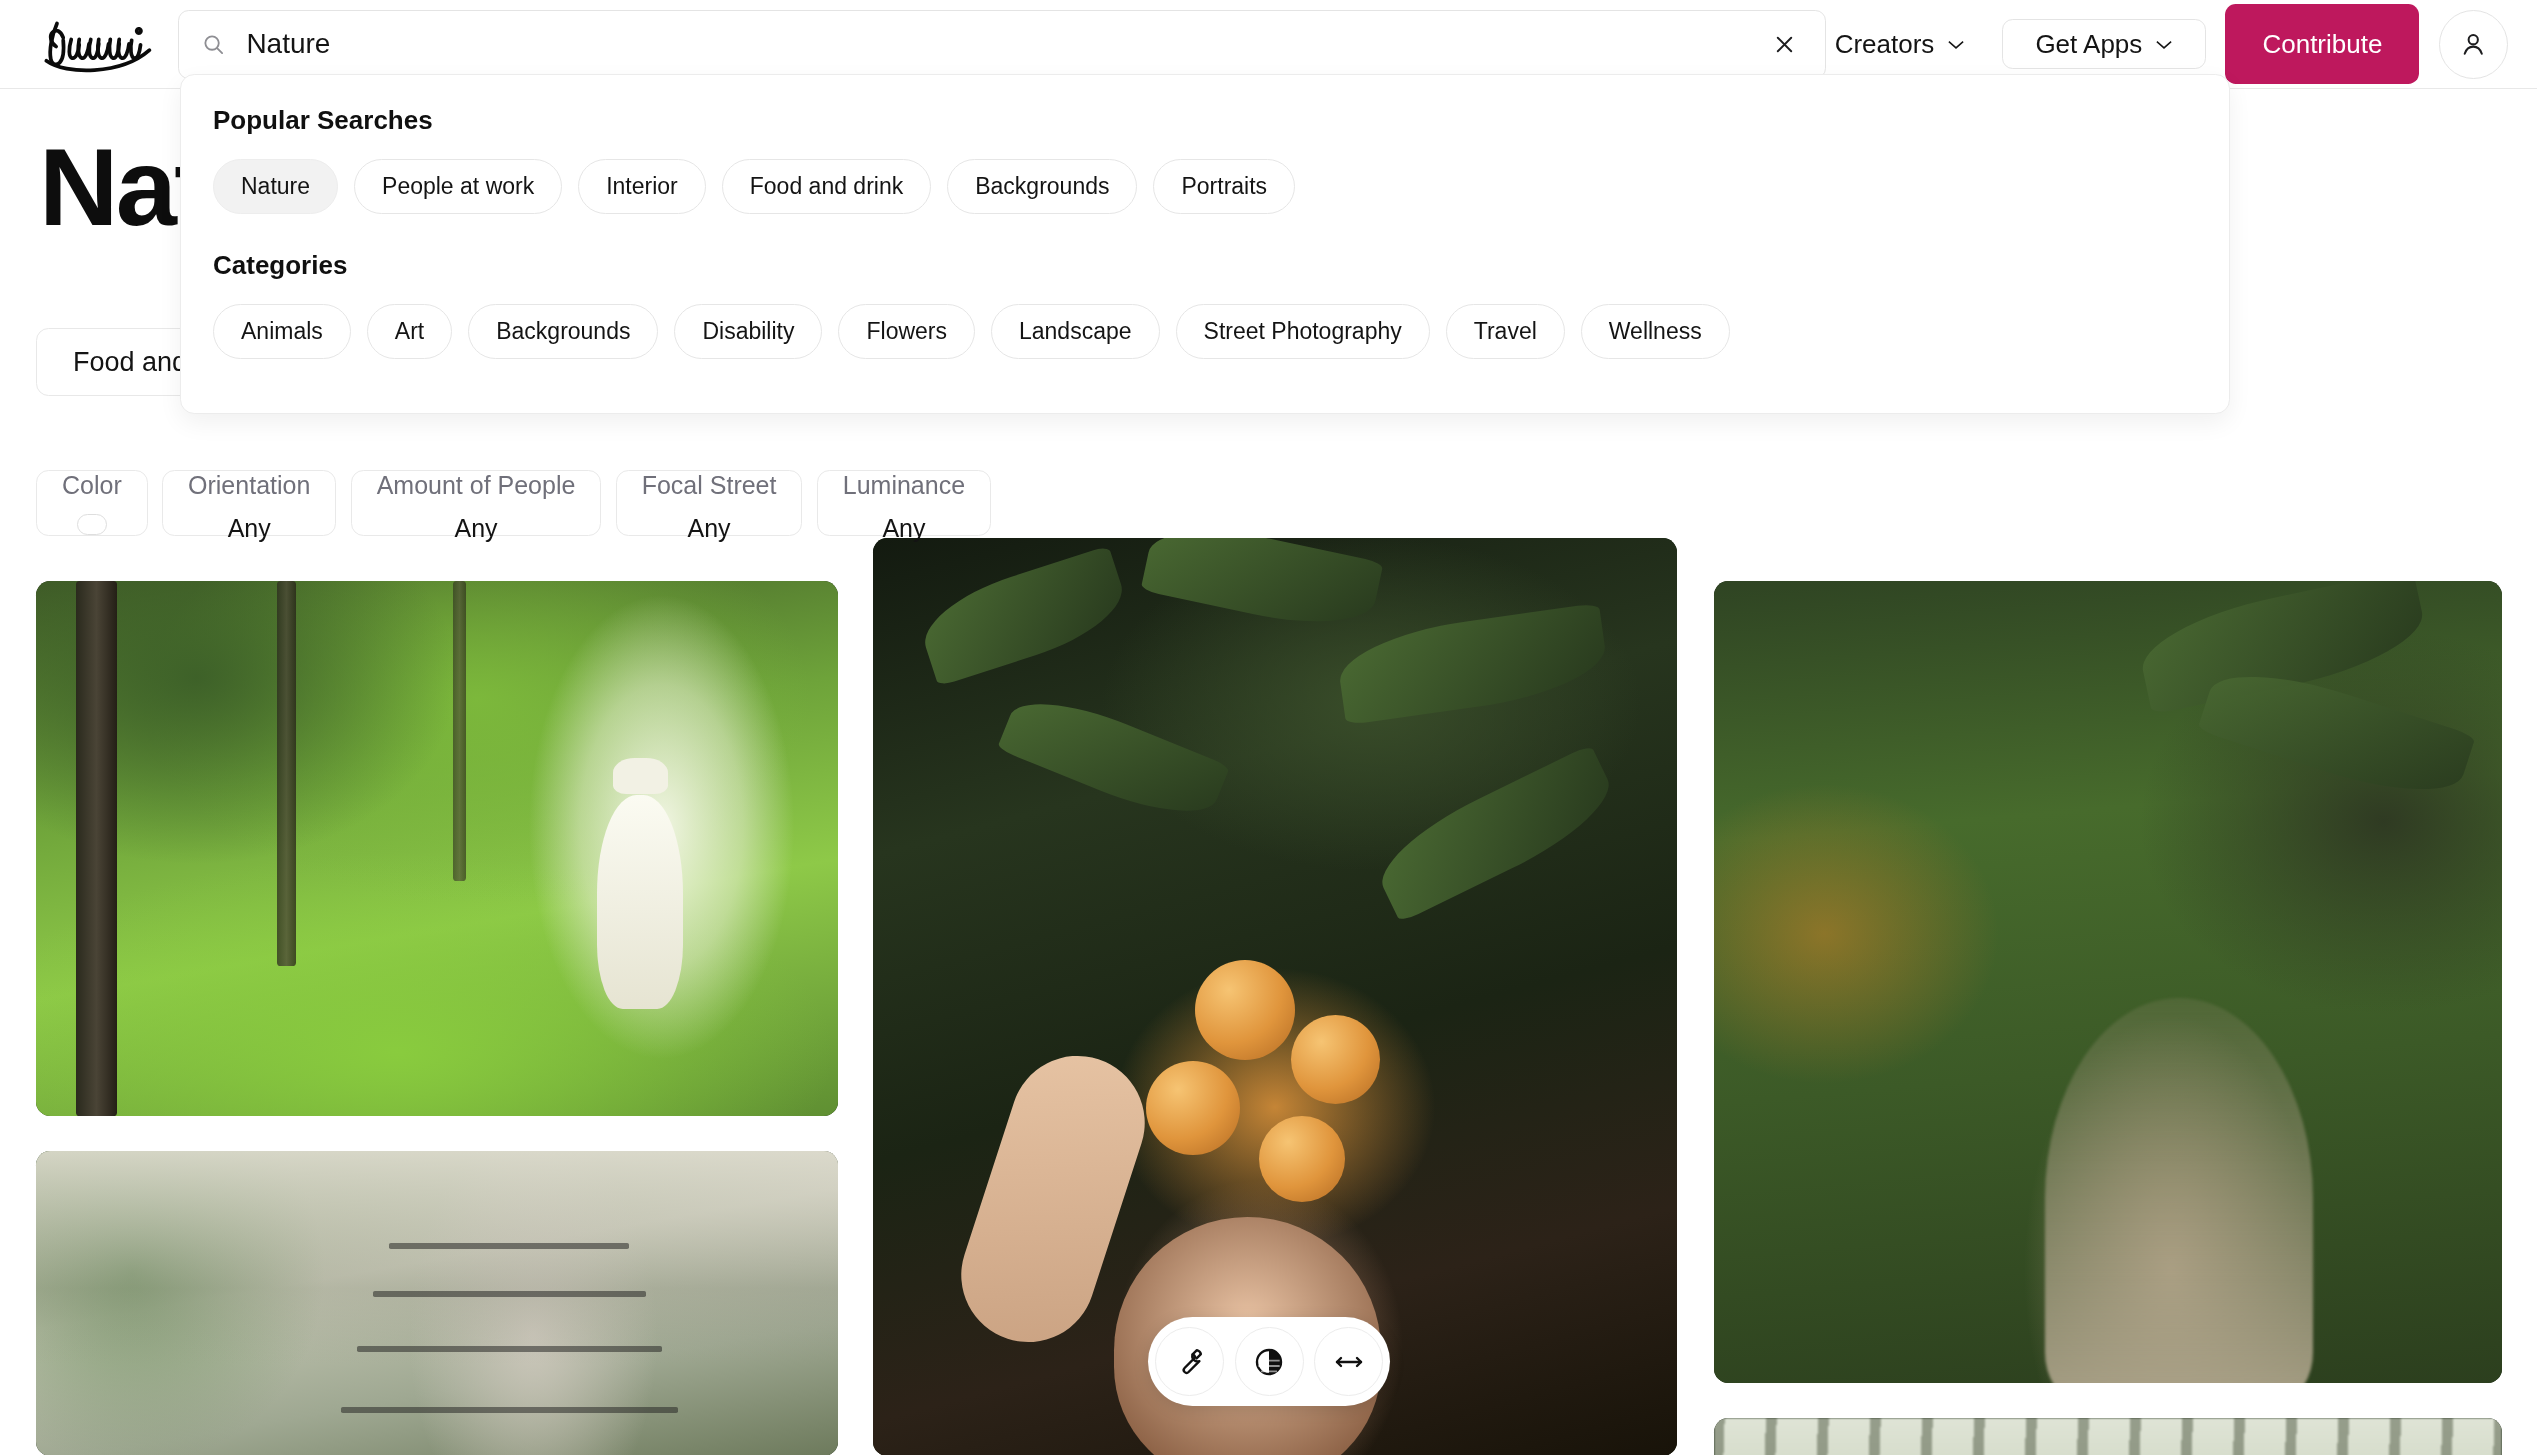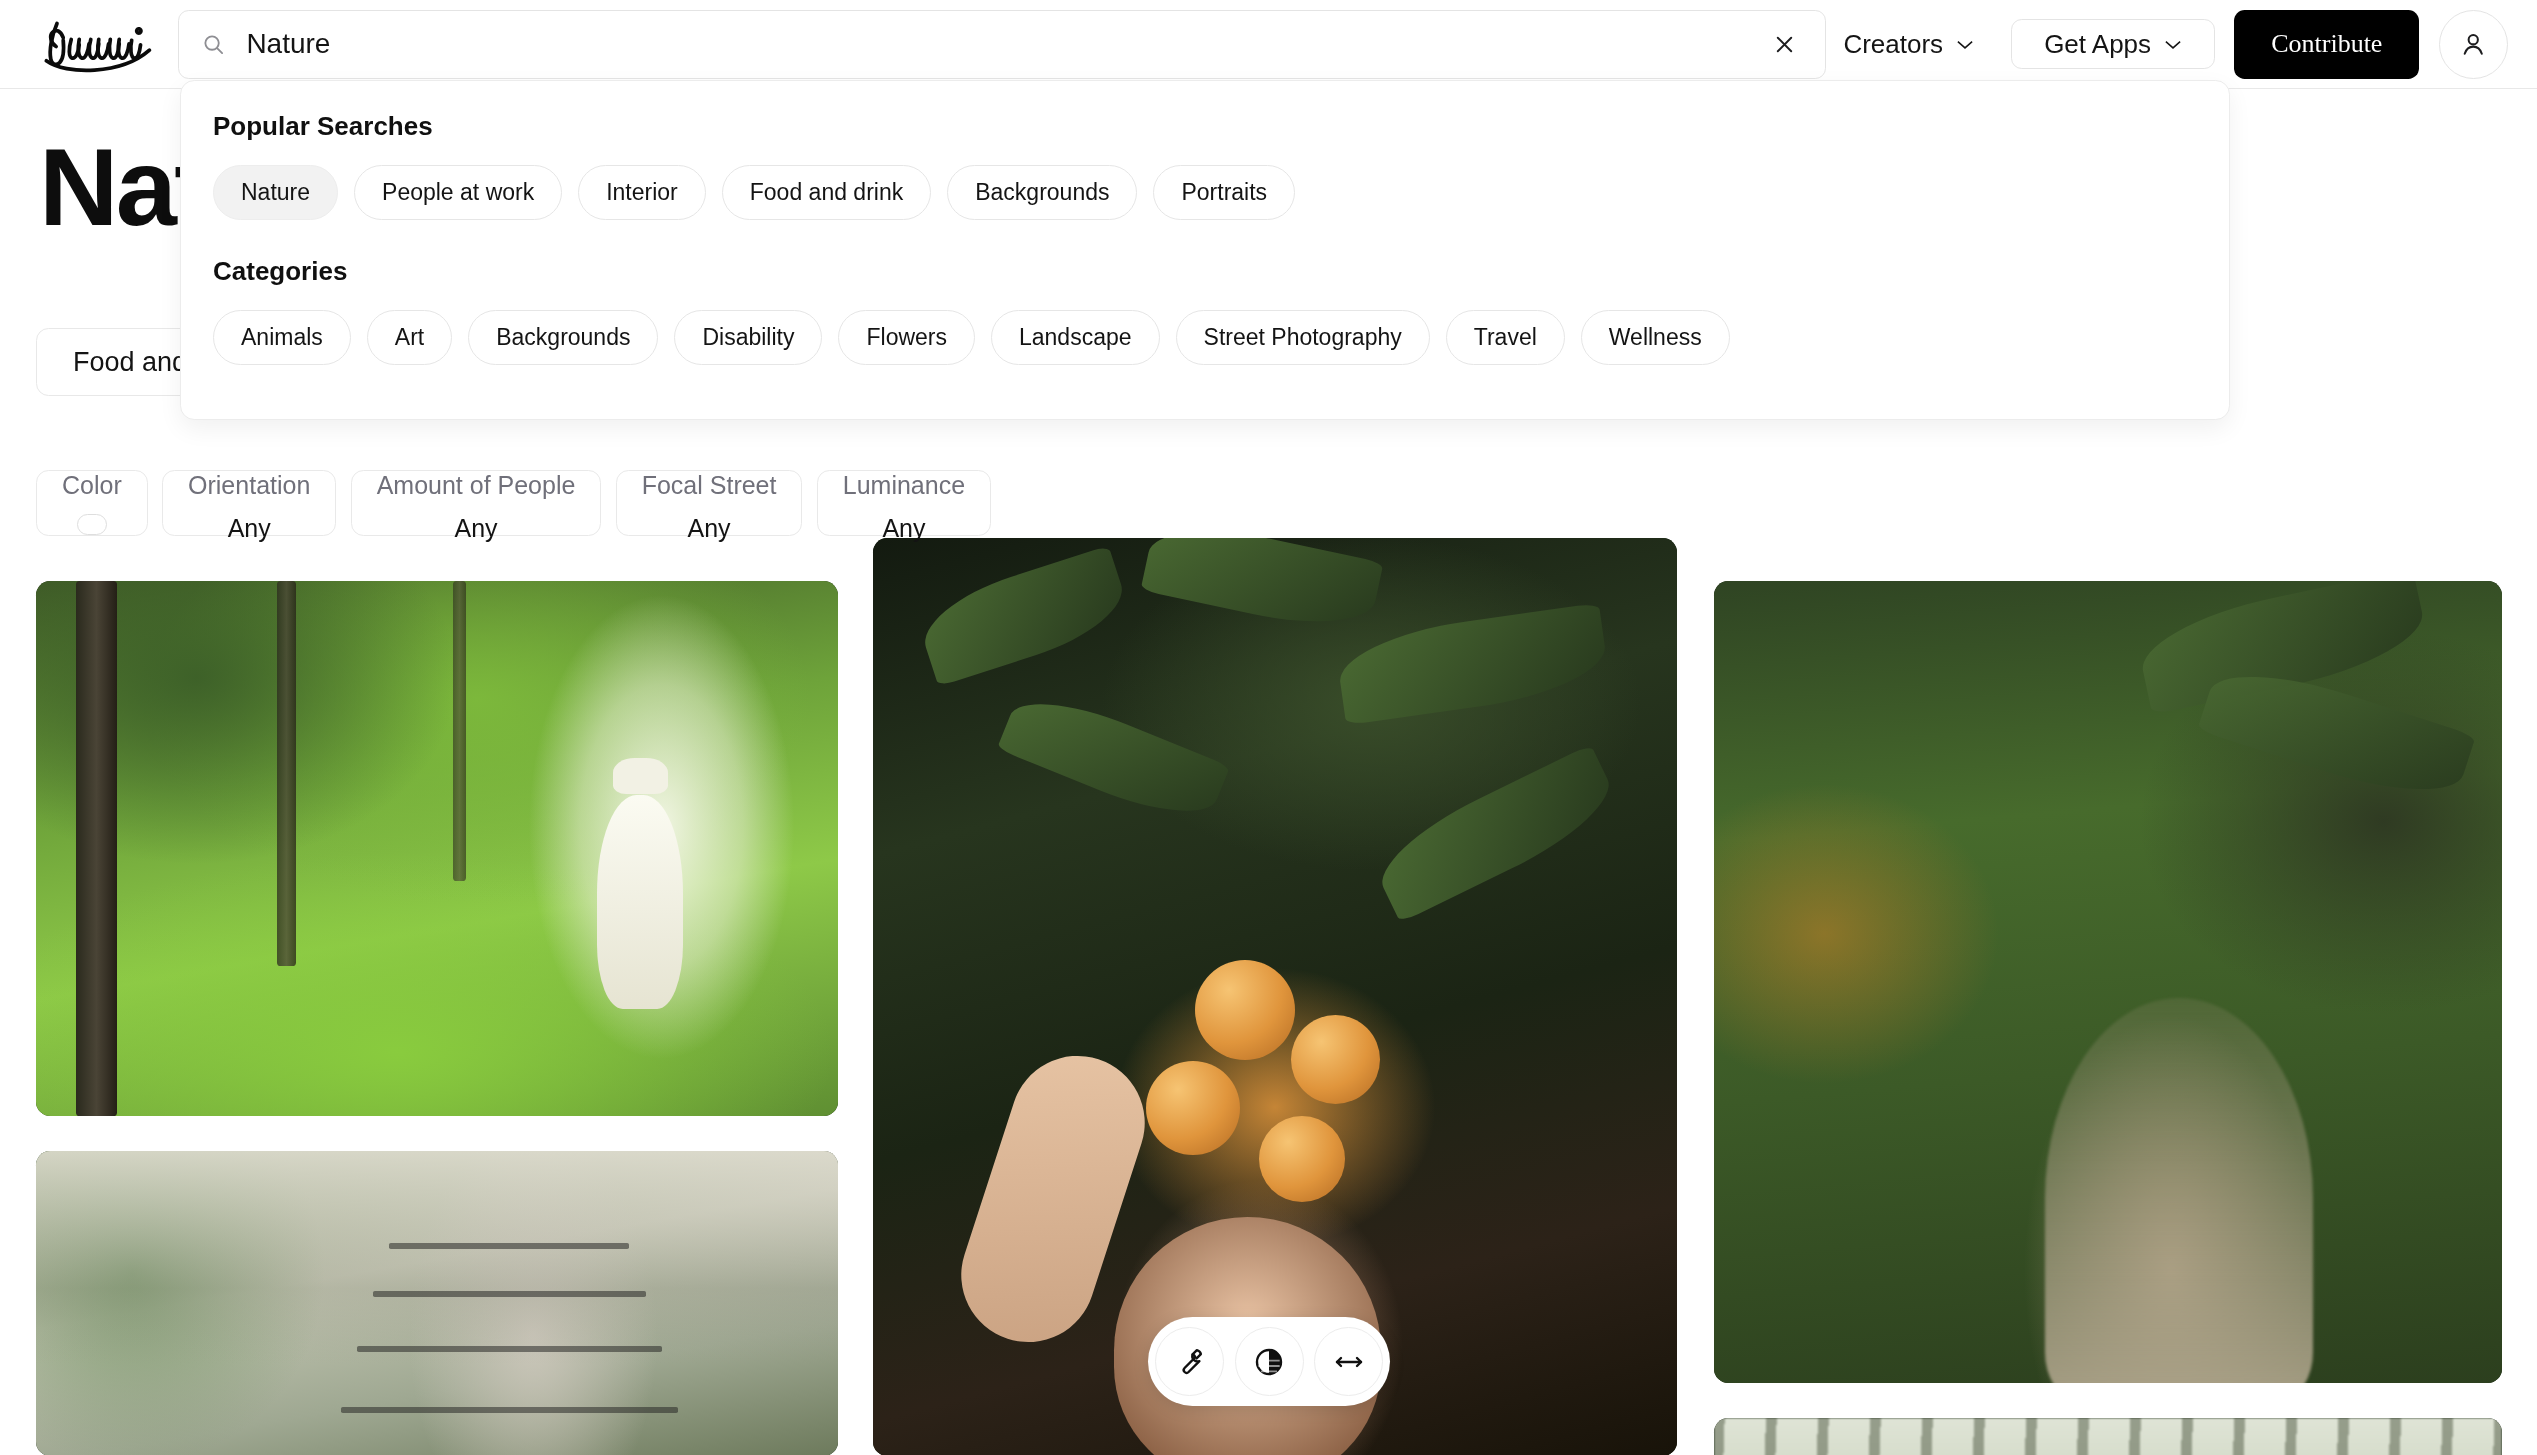--- a/index.html
+++ b/index.html
@@ -67,25 +67,25 @@
   .btn-outline {
     display: flex; align-items: center; gap: 12.5px;
     height: 50px; padding: 0 32px;
     border: 0.9px solid #e4e4e4; border-radius: 10.7px;
     font-size: 26px; color: #141414; background: #fff;
     cursor: pointer; margin-left: 12.5px;
     font-family: "Liberation Sans", sans-serif;
   }
   .btn-dark {
     display: flex; align-items: center; justify-content: center;
-    height: 69px; padding: 0 37px;
+    height: 80px; padding: 0 37px;
     border: 0; border-radius: 10.7px;
-    background: #000000; color: #ffffff;
+    background: #be185d; color: #ffffff;
     font-size: 26px; cursor: pointer; margin-left: 19.6px;
-    font-family: Liberation Serif, serif;
+    font-family: Liberation Sans, sans-serif;
   }
   .avatar-btn {
     width: 69px; height: 69px; margin-left: 19.6px;
     border: 0.9px solid #e4e4e4; border-radius: 890px;
     background: #fff; display: flex; align-items: center; justify-content: center;
     cursor: pointer; color: #1d1d1f;
   }
   .avatar-btn svg { width: 28.5px; height: 28.5px; }
 
   
@@ -103,21 +103,21 @@
   .tag-pill {
     height: 68px; padding: 0 36px;
     border: 0.9px solid #e8e8e8; border-radius: 12.5px;
     background: #fff; display: flex; align-items: center;
     font-size: 27px; color: #141414; cursor: pointer;
     white-space: nowrap;
   }
 
   
   .dropdown {
-    position: absolute; left: 180px; top: 80px;
+    position: absolute; left: 180px; top: 74px;
     width: 2050px; height: 340px;
     background: #ffffff;
     border: 0.9px solid #ececec;
     border-radius: 14.3px;
     box-shadow: 0 9px 25px rgba(0,0,0,0.06);
     z-index: 60;
     padding: 30px 32px 0 32px;
   }
   .dd-heading {
     font-size: 26px; font-weight: bold; color: #101010;

